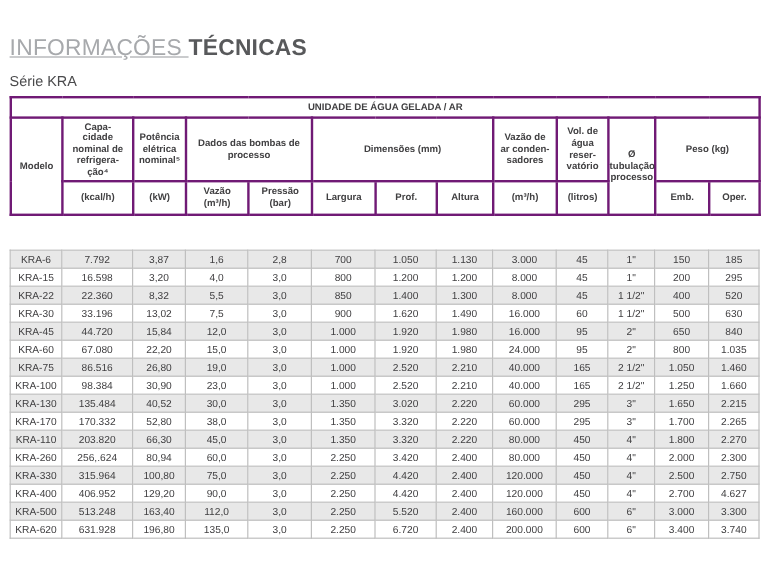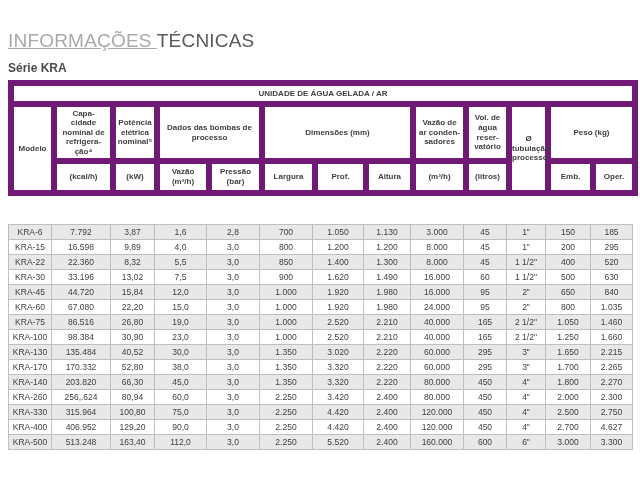--- a/index.html
+++ b/index.html
@@ -12,35 +12,35 @@
   }
   .page { padding: 30px 8px 0 8px; }
 
   .page-title {
     font-size: 19px;
     letter-spacing: 0.2px;
     margin: 0 0 9px 0;
     white-space: nowrap;
   }
   .page-title .light { color: var(--title-gray, #a7a9ac); font-weight: normal; text-decoration: underline; }
-  .page-title .dark  { color: var(--title-dark, #58595b); font-weight: normal; }
+  .page-title .dark  { color: var(--title-dark, #58595b); font-weight: bold; }
 
   .series-title {
     font-size: 12px;
-    font-weight: bold;
+    font-weight: normal;
     color: var(--title-dark2, #4a4a4c);
     margin: 0 0 5px 0;
   }
 
   table { border-collapse: collapse; table-layout: fixed; width: 624px; }
 
   
   .head-table { border: 2px solid #231f20; }
   .head-table th {
-    border: 6px solid #701a75;
+    border: 2px solid #701a75;
     font-size: 8px;
     font-weight: bold;
     text-align: center;
     vertical-align: middle;
     line-height: 1.2;
     padding: 1px 0;
     white-space: pre-line;
     color: var(--text-dark, #414042);
   }
   .head-table .banner-row th { height: 13px; white-space: nowrap; }
@@ -162,21 +162,21 @@
           <td>1.130</td>
           <td>3.000</td>
           <td>45</td>
           <td>1"</td>
           <td>150</td>
           <td>185</td>
         </tr>
         <tr>
           <td>KRA-15</td>
           <td>16.598</td>
-          <td>9,89</td>
+          <td>3,20</td>
           <td>4,0</td>
           <td>3,0</td>
           <td>800</td>
           <td>1.200</td>
           <td>1.200</td>
           <td>8.000</td>
           <td>45</td>
           <td>1"</td>
           <td>200</td>
           <td>295</td>
@@ -295,21 +295,21 @@
           <td>1.350</td>
           <td>3.320</td>
           <td>2.220</td>
           <td>60.000</td>
           <td>295</td>
           <td>3"</td>
           <td>1.700</td>
           <td>2.265</td>
         </tr>
         <tr>
-          <td>KRA-140</td>
+          <td>KRA-110</td>
           <td>203.820</td>
           <td>66,30</td>
           <td>45,0</td>
           <td>3,0</td>
           <td>1.350</td>
           <td>3.320</td>
           <td>2.220</td>
           <td>80.000</td>
           <td>450</td>
           <td>4"</td>
@@ -369,16 +369,31 @@
           <td>3,0</td>
           <td>2.250</td>
           <td>5.520</td>
           <td>2.400</td>
           <td>160.000</td>
           <td>600</td>
           <td>6"</td>
           <td>3.000</td>
           <td>3.300</td>
         </tr>
+        <tr>
+          <td>KRA-620</td>
+          <td>631.928</td>
+          <td>196,80</td>
+          <td>135,0</td>
+          <td>3,0</td>
+          <td>2.250</td>
+          <td>6.720</td>
+          <td>2.400</td>
+          <td>200.000</td>
+          <td>600</td>
+          <td>6"</td>
+          <td>3.400</td>
+          <td>3.740</td>
+        </tr>
       </tbody>
   </table>
 
 </div>
 
 </body></html>

